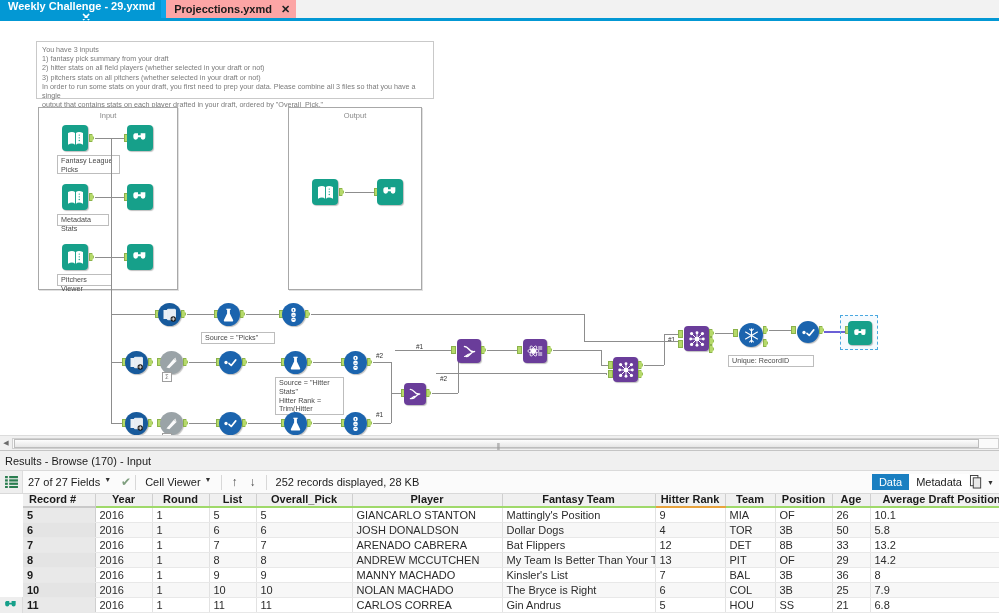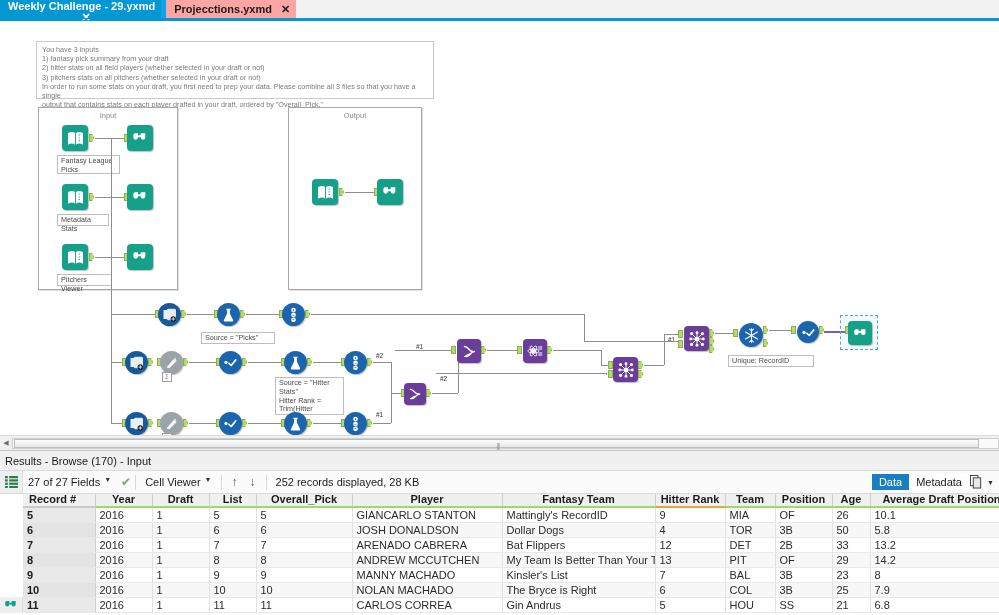--- a/index.html
+++ b/index.html
@@ -570,41 +570,41 @@
         <col style="width: 70px;">
         <col style="width: 50px;">
         <col style="width: 57px;">
         <col style="width: 38px;">
         <col style="width: 143px;">
       </colgroup>
     <thead>
         <tr id="headrow">
           <th class="rec">Record #</th>
           <th>Year</th>
-          <th>Draft</th>
+          <th>Round</th>
           <th>List</th>
           <th>Overall_Pick</th>
           <th>Player</th>
           <th>Fantasy Team</th>
           <th class="gold">Hitter Rank</th>
           <th>Team</th>
           <th>Position</th>
           <th>Age</th>
           <th>Average Draft Position</th>
         </tr>
       </thead>
     <tbody id="bodyrows">
         <tr>
           <td class="rec">5</td>
           <td>2016</td>
           <td>1</td>
           <td>5</td>
           <td>5</td>
           <td>GIANCARLO STANTON</td>
-          <td>Mattingly's RecordID</td>
+          <td>Mattingly's Position</td>
           <td>9</td>
           <td>MIA</td>
           <td>OF</td>
           <td>26</td>
           <td>10.1</td>
         </tr>
         <tr class="alt">
           <td class="rec">6</td>
           <td>2016</td>
           <td>1</td>
@@ -621,21 +621,21 @@
         <tr>
           <td class="rec">7</td>
           <td>2016</td>
           <td>1</td>
           <td>7</td>
           <td>7</td>
           <td>ARENADO CABRERA</td>
           <td>Bat Flippers</td>
           <td>12</td>
           <td>DET</td>
-          <td>2B</td>
+          <td>8B</td>
           <td>33</td>
           <td>13.2</td>
         </tr>
         <tr class="alt">
           <td class="rec">8</td>
           <td>2016</td>
           <td>1</td>
           <td>8</td>
           <td>8</td>
           <td>ANDREW MCCUTCHEN</td>
@@ -650,21 +650,21 @@
           <td class="rec">9</td>
           <td>2016</td>
           <td>1</td>
           <td>9</td>
           <td>9</td>
           <td>MANNY MACHADO</td>
           <td>Kinsler's List</td>
           <td>7</td>
           <td>BAL</td>
           <td>3B</td>
-          <td>23</td>
+          <td>36</td>
           <td>8</td>
         </tr>
         <tr class="alt">
           <td class="rec">10</td>
           <td>2016</td>
           <td>1</td>
           <td>10</td>
           <td>10</td>
           <td>NOLAN MACHADO</td>
           <td>The Bryce is Right</td>

